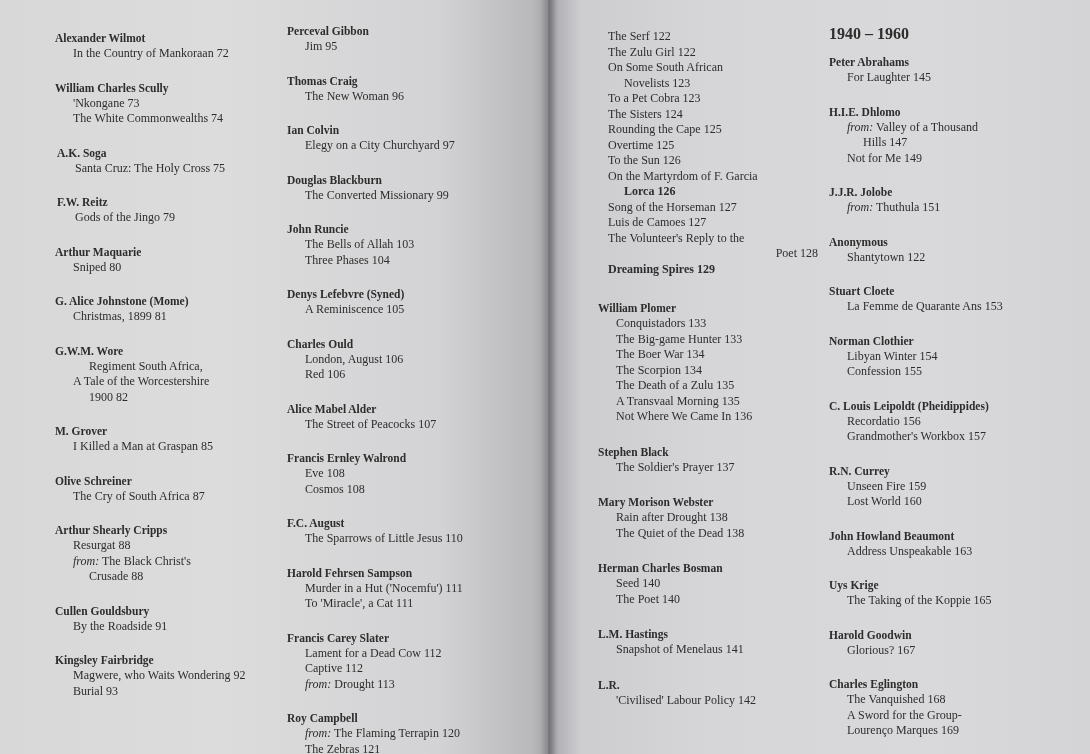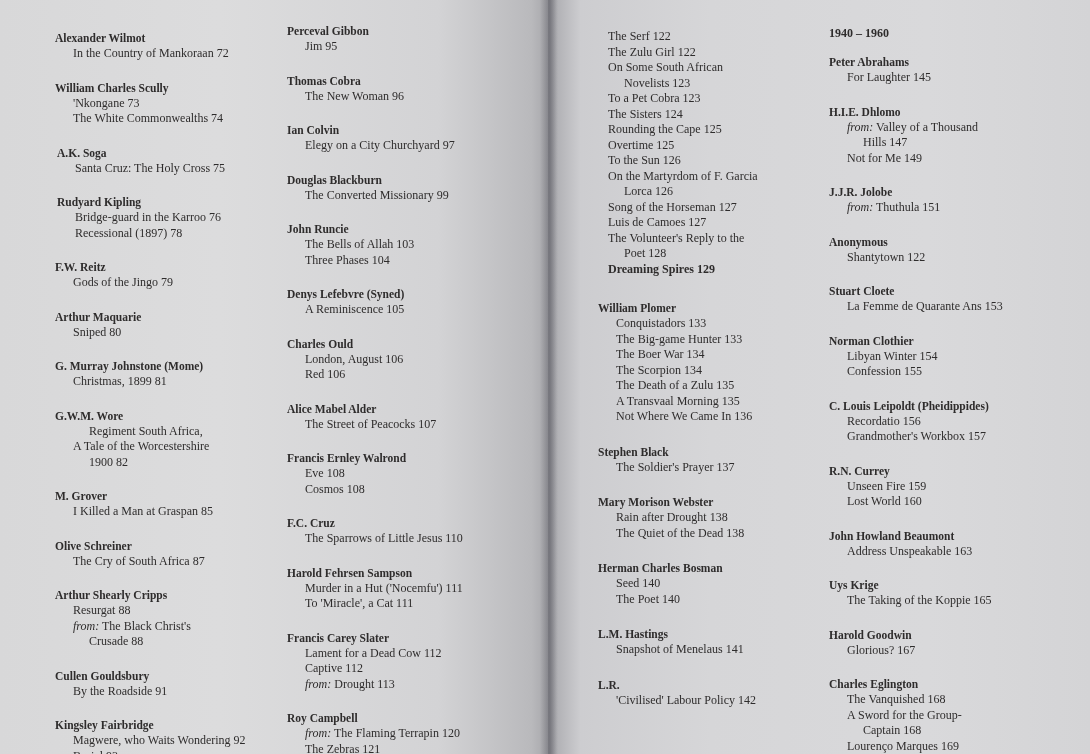--- a/index.html
+++ b/index.html
@@ -26,21 +26,21 @@
     .col { position:absolute; top:0; }
     .col-1 { left:55px;  top:31px; width:235px; }
     .col-2 { left:287px; top:24px; width:240px; }
     .col-3 { left:608px; top:29px; width:210px; }
     .col-4 { left:829px; top:26px; width:240px; }
     .entry { margin:0 0 19px 0; }
     .author { font-weight:bold; font-size:11.5px; line-height:15px; white-space:nowrap; }
     .work { font-size:12px; line-height:15.5px; padding-left:18px; text-indent:0; white-space:nowrap; }
     .work.cont { padding-left:34px; }
     .from { font-style:italic; }
-    .heading { font-weight:bold; font-size:12px; line-height:15px; margin-bottom:14px; }
+    .heading { font-weight:bold; font-size:16px; line-height:15px; margin-bottom:14px; }
     .col-1 .entry:nth-child(3), .col-1 .entry:nth-child(4) { margin-left:2px; }
     .col-3 .entry { margin-bottom:20px; }
   </style>
 </head>
 <body>
 
 <div class="spread">
   <div class="page page-left"></div>
   <div class="page page-right"></div>
   <div class="gutter"></div>
@@ -53,34 +53,29 @@
       <div class="entry">
         <div class="author">William Charles Scully</div>
         <div class="work"><span>'Nkongane  73</span></div>
         <div class="work"><span>The White Commonwealths  74</span></div>
       </div>
       <div class="entry">
         <div class="author">A.K. Soga</div>
         <div class="work"><span>Santa Cruz: The Holy Cross  75</span></div>
       </div>
       <div class="entry">
-        <div class="author">Rudyard Kipling</div>
-        <div class="work"><span>Bridge-guard in the Karroo  76</span></div>
-        <div class="work"><span>Recessional (1897)  78</span></div>
-      </div>
-      <div class="entry">
         <div class="author">F.W. Reitz</div>
         <div class="work"><span>Gods of the Jingo  79</span></div>
       </div>
       <div class="entry">
         <div class="author">Arthur Maquarie</div>
         <div class="work"><span>Sniped  80</span></div>
       </div>
       <div class="entry">
-        <div class="author">G. Murray Johnstone (Mome)</div>
+        <div class="author">G. Alice Johnstone (Mome)</div>
         <div class="work"><span>Christmas, 1899  81</span></div>
       </div>
       <div class="entry">
         <div class="author">G.W.M. Wore</div>
         <div class="work cont"><span>Regiment South Africa,</span></div>
         <div class="work"><span>A Tale of the Worcestershire</span></div>
         <div class="work cont"><span>1900  82</span></div>
       </div>
       <div class="entry">
         <div class="author">M. Grover</div>
@@ -105,21 +100,21 @@
         <div class="work"><span>Magwere, who Waits Wondering  92</span></div>
         <div class="work"><span>Burial  93</span></div>
       </div>
     </div>
   <div class="col col-2" id="col2">
       <div class="entry">
         <div class="author">Perceval Gibbon</div>
         <div class="work"><span>Jim  95</span></div>
       </div>
       <div class="entry">
-        <div class="author">Thomas Cobra</div>
+        <div class="author">Thomas Craig</div>
         <div class="work"><span>The New Woman  96</span></div>
       </div>
       <div class="entry">
         <div class="author">Ian Colvin</div>
         <div class="work"><span>Elegy on a City Churchyard  97</span></div>
       </div>
       <div class="entry">
         <div class="author">Douglas Blackburn</div>
         <div class="work"><span>The Converted Missionary  99</span></div>
       </div>
@@ -140,21 +135,21 @@
       <div class="entry">
         <div class="author">Alice Mabel Alder</div>
         <div class="work"><span>The Street of Peacocks  107</span></div>
       </div>
       <div class="entry">
         <div class="author">Francis Ernley Walrond</div>
         <div class="work"><span>Eve  108</span></div>
         <div class="work"><span>Cosmos  108</span></div>
       </div>
       <div class="entry">
-        <div class="author">F.C. Cruz</div>
+        <div class="author">F.C. August</div>
         <div class="work"><span>The Sparrows of Little Jesus  110</span></div>
       </div>
       <div class="entry">
         <div class="author">Harold Fehrsen Sampson</div>
         <div class="work"><span>Murder in a Hut ('Nocemfu') 111</span></div>
         <div class="work"><span>To 'Miracle', a Cat  111</span></div>
       </div>
       <div class="entry">
         <div class="author">Francis Carey Slater</div>
         <div class="work"><span>Lament for a Dead Cow  112</span></div>
@@ -172,25 +167,25 @@
         <div class="work" style="padding-left: 0px;">The Serf  122</div>
         <div class="work" style="padding-left: 0px;">The Zulu Girl  122</div>
         <div class="work" style="padding-left: 0px;">On Some South African</div>
         <div class="work cont" style="padding-left: 16px;">Novelists  123</div>
         <div class="work" style="padding-left: 0px;">To a Pet Cobra  123</div>
         <div class="work" style="padding-left: 0px;">The Sisters  124</div>
         <div class="work" style="padding-left: 0px;">Rounding the Cape  125</div>
         <div class="work" style="padding-left: 0px;">Overtime  125</div>
         <div class="work" style="padding-left: 0px;">To the Sun  126</div>
         <div class="work" style="padding-left: 0px;">On the Martyrdom of F. Garcia</div>
-        <div class="work cont" style="padding-left: 16px;">Lorca  126</div>
+        <div class="work cont" style="padding-left: 16px; font-weight: bold;">Lorca  126</div>
         <div class="work" style="padding-left: 0px;">Song of the Horseman  127</div>
         <div class="work" style="padding-left: 0px;">Luis de Camoes  127</div>
         <div class="work" style="padding-left: 0px;">The Volunteer's Reply to the</div>
-        <div class="work cont" style="padding-left: 16px;">Poet  128</div>
+        <div class="work cont" style="padding-left: 16px; text-align: right;">Poet  128</div>
         <div class="work" style="padding-left: 0px; font-weight: bold;">Dreaming Spires  129</div>
       </div>
       <div style="margin-left: -10px;">
         <div class="entry">
           <div class="author">William Plomer</div>
           <div class="work"><span>Conquistadors  133</span></div>
           <div class="work"><span>The Big-game Hunter  133</span></div>
           <div class="work"><span>The Boer War  134</span></div>
           <div class="work"><span>The Scorpion  134</span></div>
           <div class="work"><span>The Death of a Zulu  135</span></div>
@@ -269,17 +264,16 @@
         <div class="work"><span>The Taking of the Koppie  165</span></div>
       </div>
       <div class="entry">
         <div class="author">Harold Goodwin</div>
         <div class="work"><span>Glorious?  167</span></div>
       </div>
       <div class="entry">
         <div class="author">Charles Eglington</div>
         <div class="work"><span>The Vanquished  168</span></div>
         <div class="work"><span>A Sword for the Group-</span></div>
-        <div class="work cont"><span>Captain  168</span></div>
         <div class="work"><span>Lourenço Marques  169</span></div>
       </div>
     </div>
 </div>
 
 </body></html>

